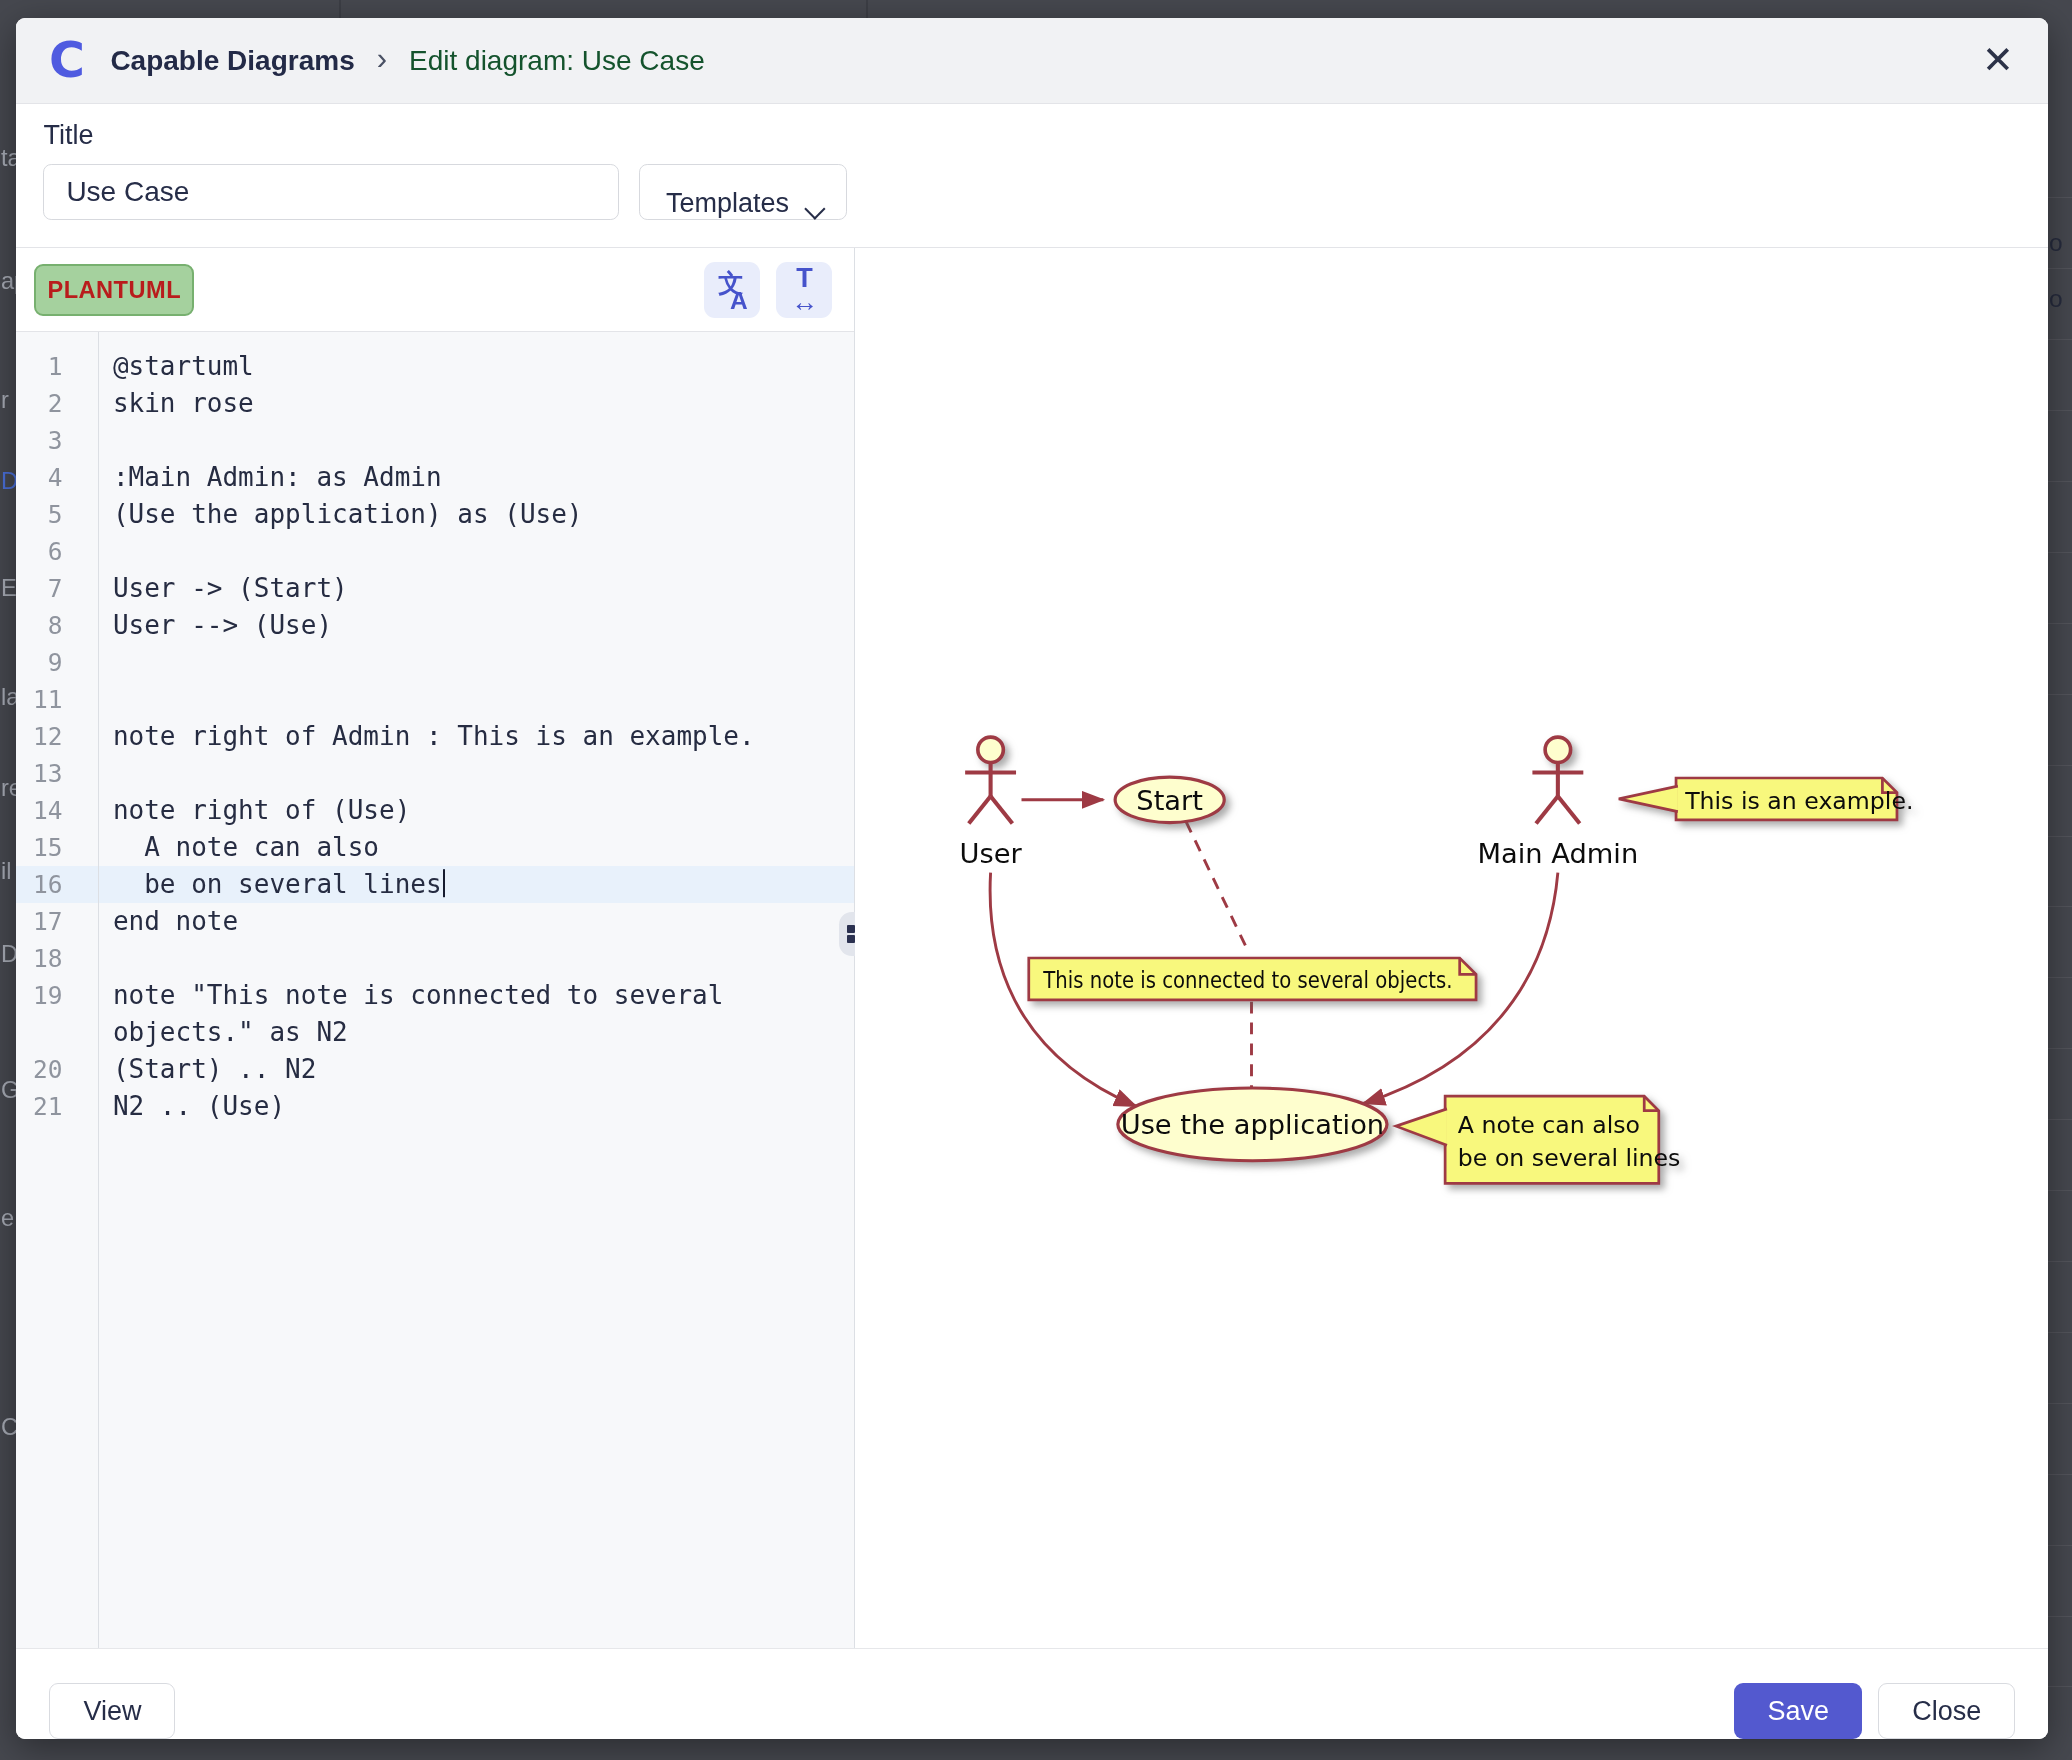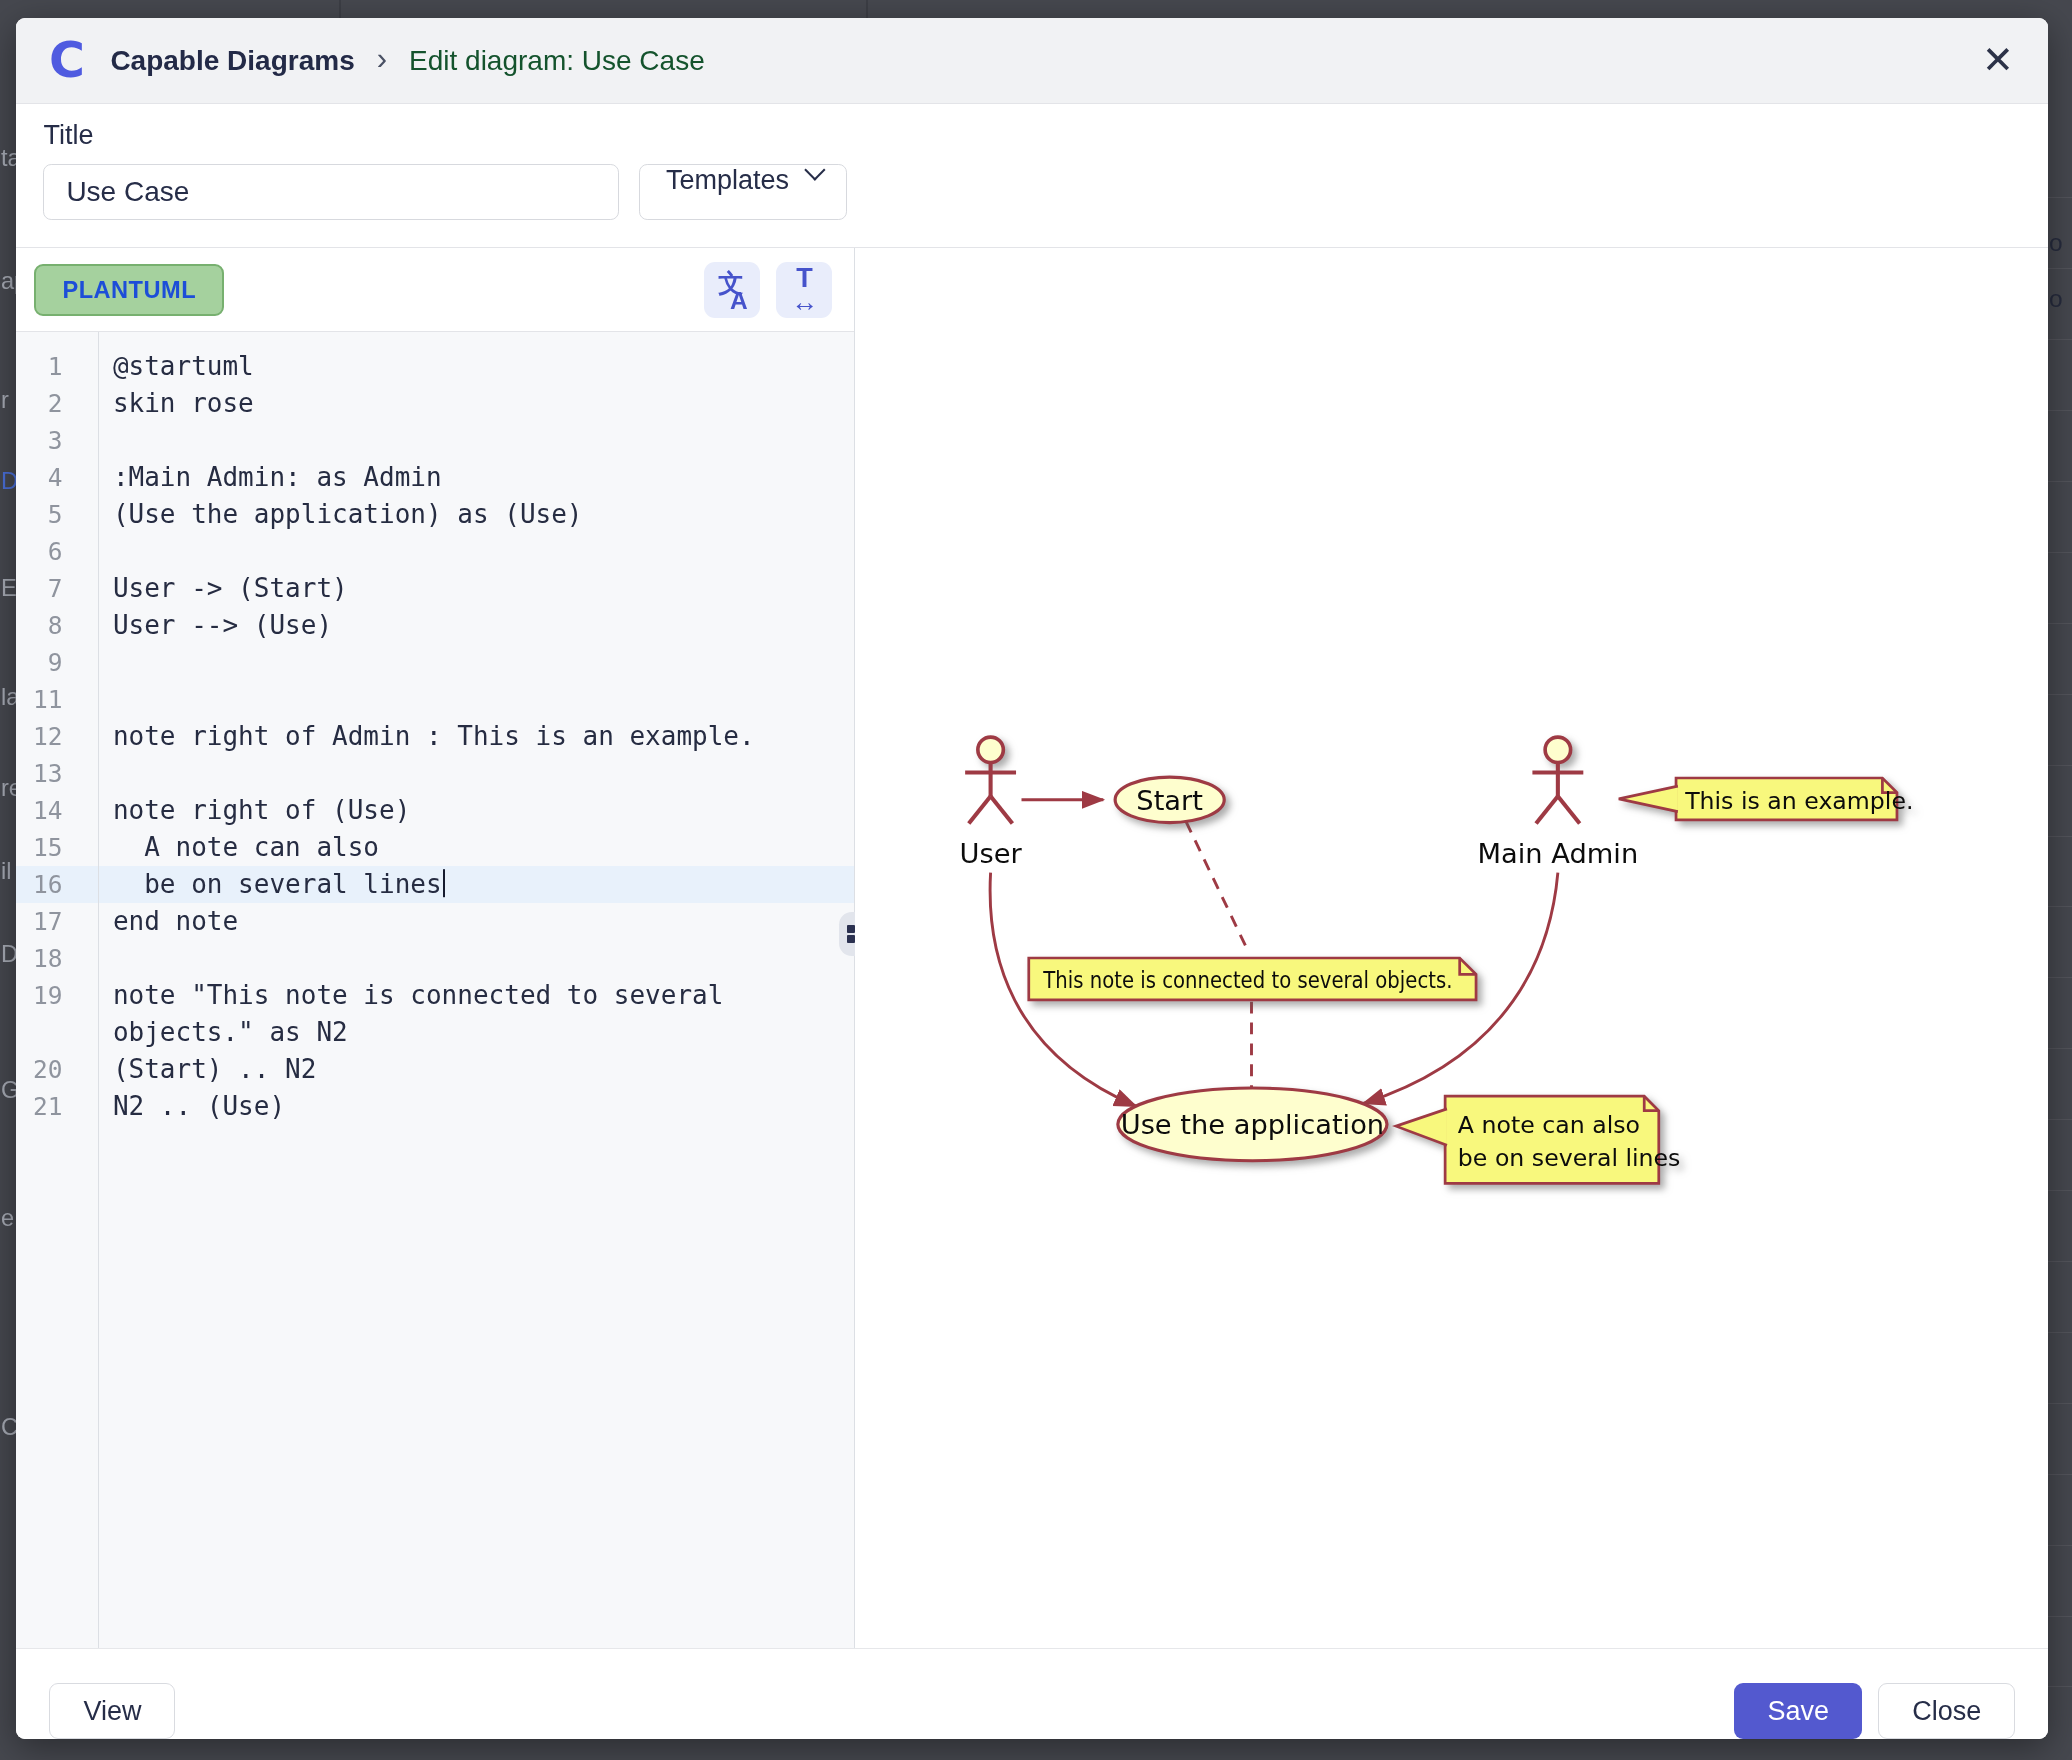--- a/index.html
+++ b/index.html
@@ -33,29 +33,29 @@
     font-size:38px;color:#2c3248;background:none;border:none;cursor:pointer;line-height:1;padding:3.6px;}
   
   .m-title{position:absolute;left:0;top:86px;width:100%;height:144px;background:#fff;
     border-bottom:0.9px solid #e3e4e8;box-sizing:border-box;padding:16.4px 27px 0 27px;}
   .t-label{font-size:27px;color:#262d48;margin-bottom:12.7px;}
   .t-row{display:flex;align-items:center;}
   .t-input{width:576px;height:56px;border:1.8px solid #d7d9de;border-radius:8.2px;
     font-size:28px;color:#262d48;padding:0 22px;box-sizing:border-box;outline:none;
     font-family:"Liberation Sans",sans-serif;background:#fff;}
   .tmpl-btn{margin-left:20px;height:56px;padding:0 25.5px;border:1.8px solid #d7d9de;border-radius:8.2px;
-    background:#fff;font-size:27px;color:#262d48;display:flex;align-items:flex-start;gap:16.4px;cursor:pointer;
+    background:#fff;font-size:27px;color:#262d48;display:flex;align-items:flex-end;gap:16.4px;cursor:pointer;
     font-family:"Liberation Sans",sans-serif;}
   .chev-down{width:12.7px;height:12.7px;border-right:2.7px solid #262d48;border-bottom:2.7px solid #262d48;
     transform:rotate(45deg) translateY(-3.6px);display:inline-block;}
   
   .m-toolbar{position:absolute;left:0;top:230px;width:838px;height:84px;background:#fff;
     border-bottom:0.9px solid #e3e4e8;box-sizing:border-box;display:flex;align-items:center;padding:0 22px 0 18px;}
-  .badge{height:48px;line-height:48px;padding:0 26px;border:2.7px solid #77b06f;border-radius:9px;
-    background:#a5d19e;color:#1d4ed8;font-weight:800;font-size:23.6px;letter-spacing:0.5px;}
+  .badge{height:48px;line-height:48px;padding:0 11px;border:2.7px solid #77b06f;border-radius:9px;
+    background:#a5d19e;color:#b91c1c;font-weight:800;font-size:23.6px;letter-spacing:0.5px;}
   .tb-spacer{flex:1;}
   .icon-btn{width:56px;height:56px;border:none;border-radius:11px;background:#e9edfb;color:#4653cb;
     margin-left:16.4px;cursor:pointer;position:relative;}
   .ic-translate{position:relative;display:block;width:100%;height:100%;}
   .ic-translate .g1{position:absolute;left:8.2px;top:3.6px;font-size:25.5px;font-weight:700;}
   .ic-translate .g2{position:absolute;right:6.4px;bottom:1.8px;font-size:24.5px;font-weight:700;}
   .ic-tw{position:relative;display:block;width:100%;height:100%;}
   .ic-tw .g1{position:absolute;left:50%;transform:translateX(-50%);top:0px;font-size:27px;font-weight:800;}
   .ic-tw .g2{position:absolute;left:50%;transform:translateX(-50%);bottom:-1.8px;font-size:27px;font-weight:700;}
   

